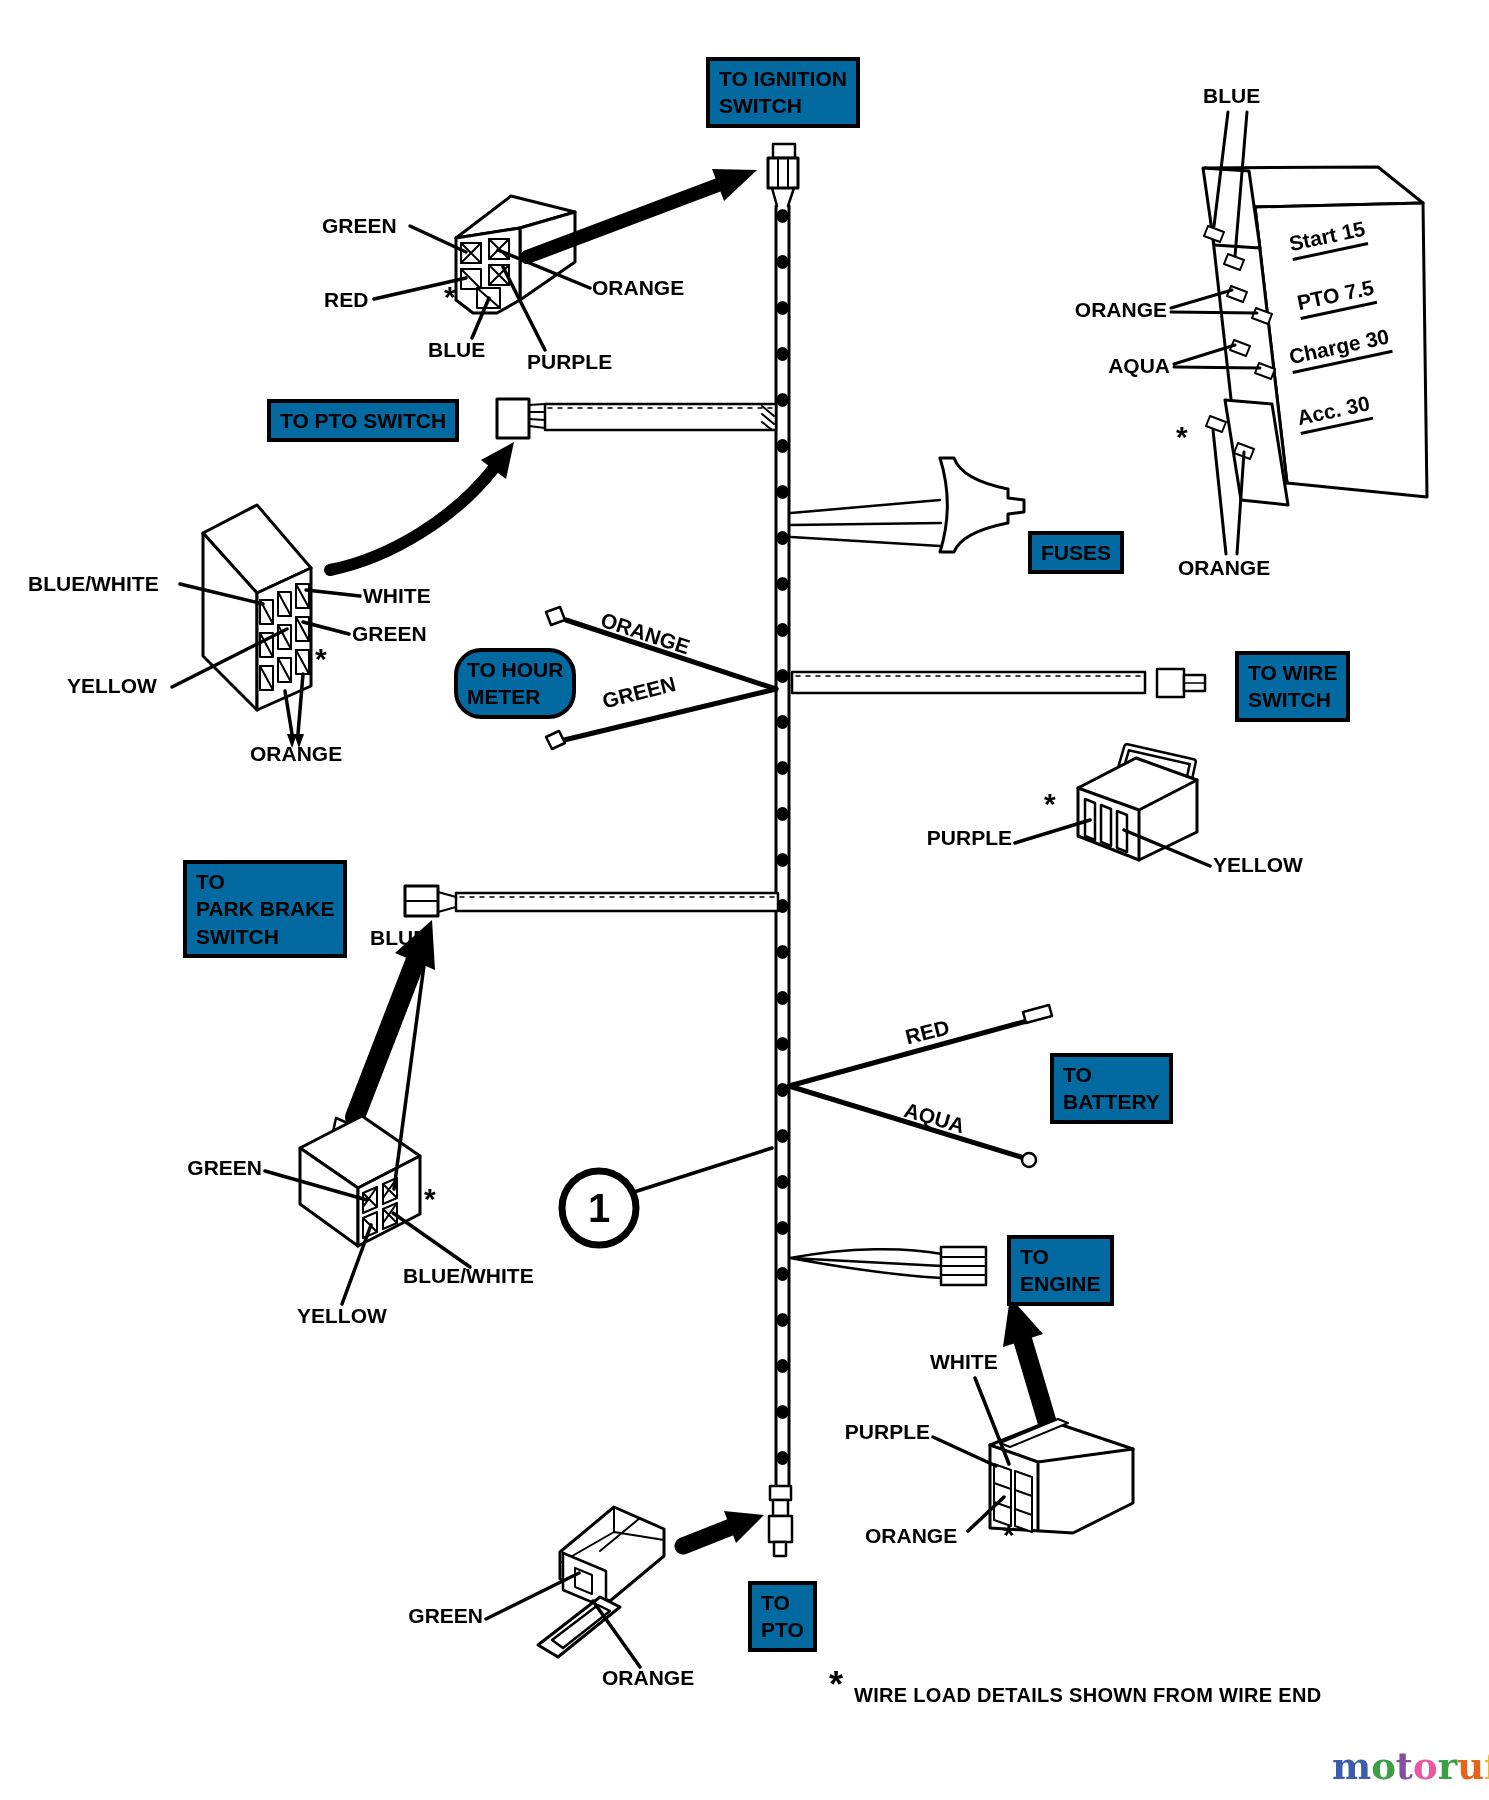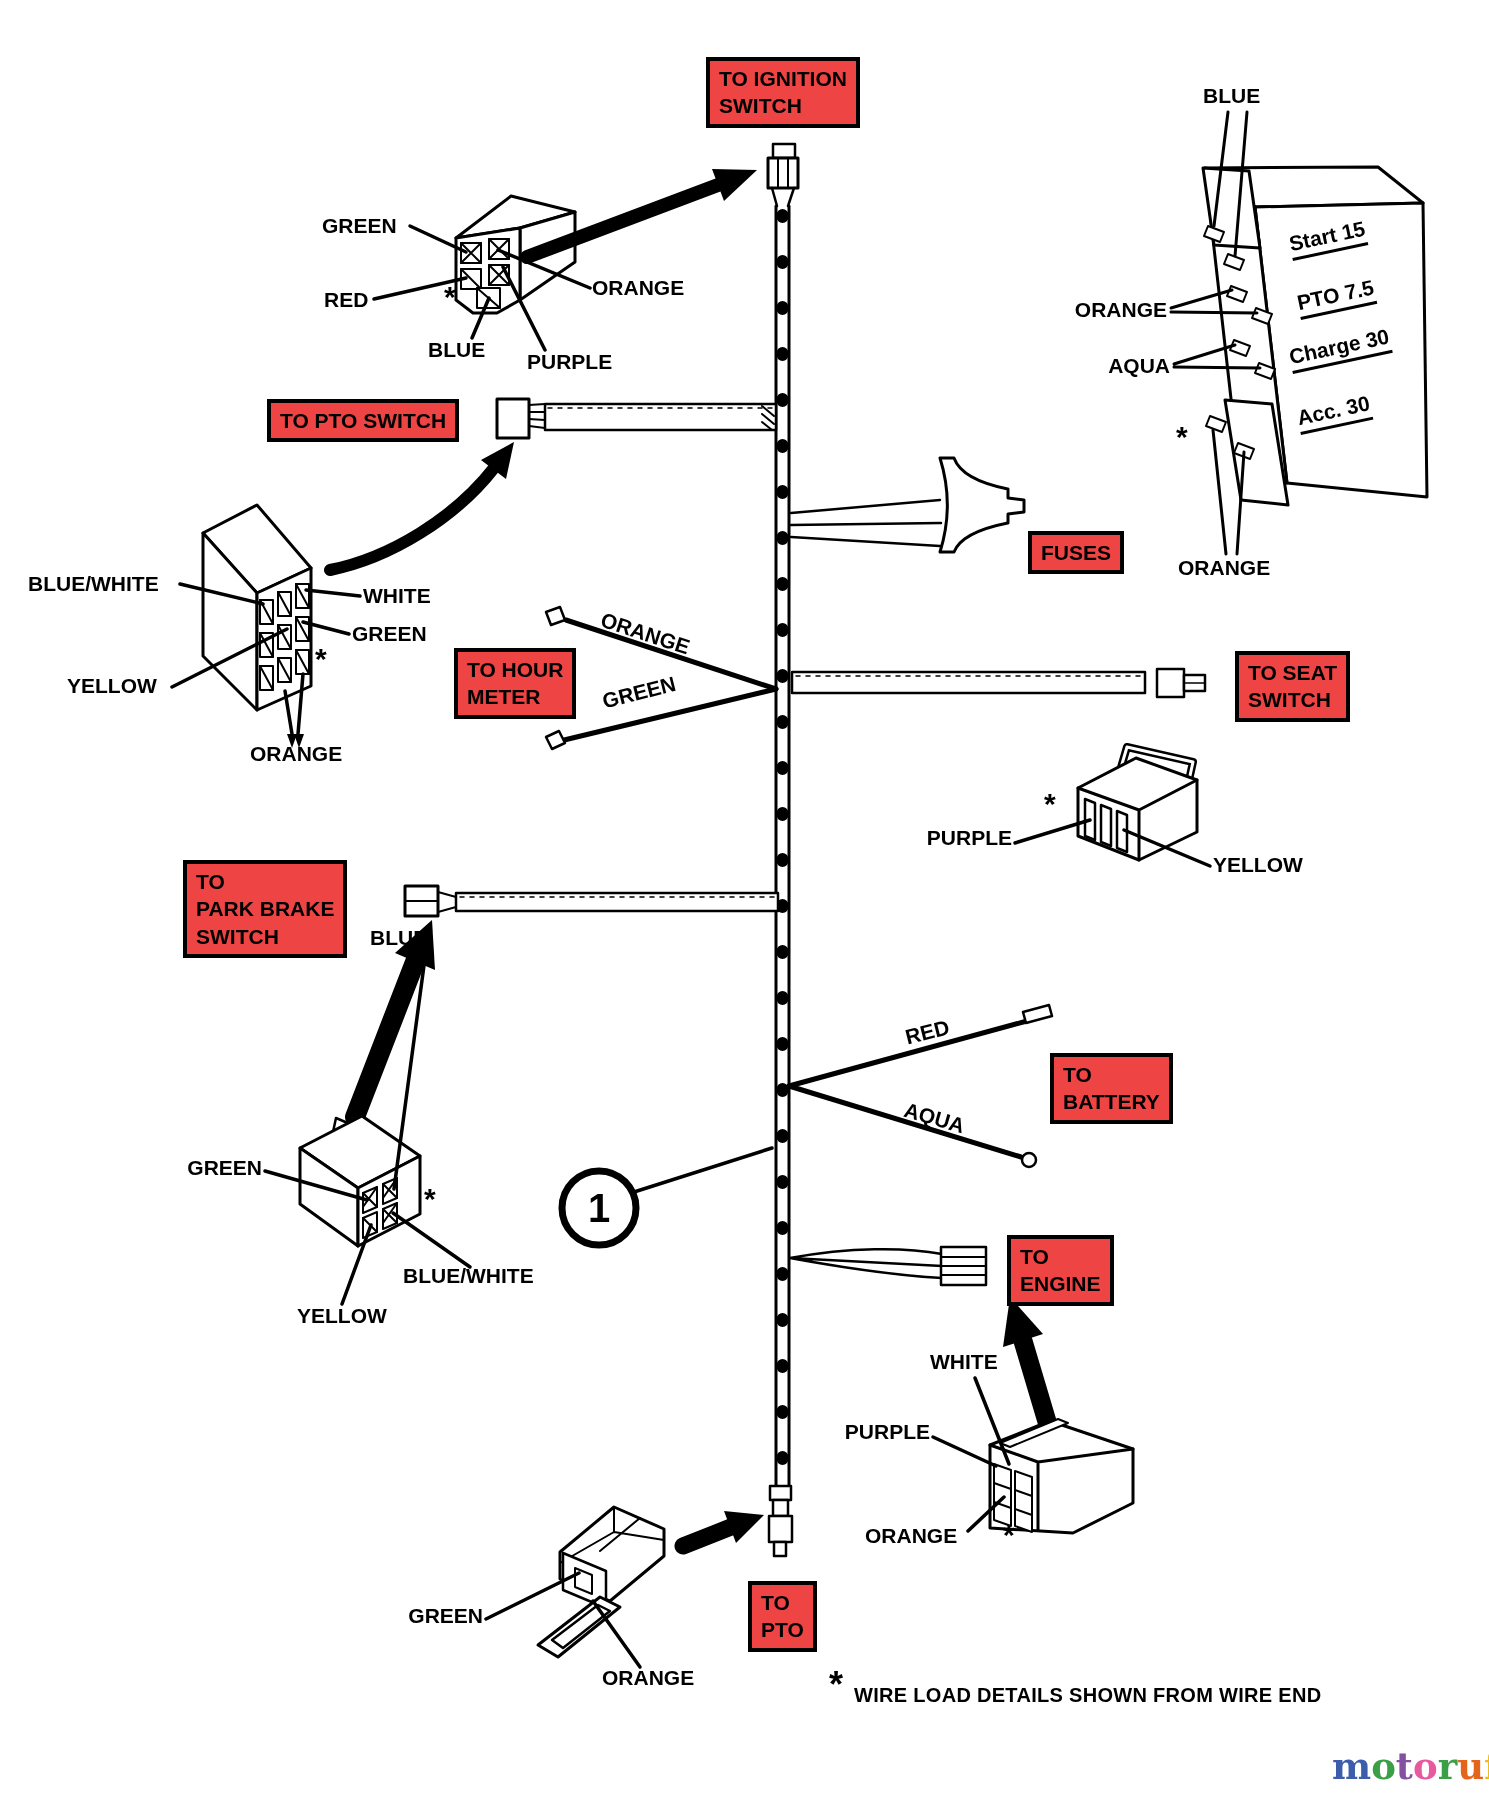--- a/index.html
+++ b/index.html
@@ -1,20 +1,20 @@
 <!DOCTYPE html>
 <html><head>
 <meta charset="utf-8">
 <style>
   html,body{margin:0;padding:0;background:#fff;}
   #stage{position:relative;width:1489px;height:1800px;background:#fff;overflow:hidden;
          font-family:"Liberation Sans",sans-serif;}
   #art{position:absolute;left:0;top:0;}
   .lbl{position:absolute;font-weight:bold;font-size:21px;color:#000;white-space:nowrap;line-height:1.1;}
-  .dbox{position:absolute;border:4px solid #000;background:#ef4444;color:#000;
+  .dbox{position:absolute;border:4px solid #000;background:#0369a1;color:#000;
         font-weight:bold;font-size:21px;line-height:1.3;padding:4px 9px;white-space:pre-line;}
   .star{position:absolute;font-weight:bold;font-size:30px;color:#000;line-height:1;}
   .rot{transform-origin:left top;}
   .fuselbl{position:absolute;font-weight:bold;font-size:21px;color:#000;white-space:nowrap;
            border-bottom:3px solid #000;padding-bottom:2px;transform:rotate(-12deg);transform-origin:left bottom;}
   .callout{position:absolute;width:44px;text-align:center;font-weight:bold;font-size:40px;color:#000;}
   .footnote{position:absolute;font-weight:bold;font-size:20px;color:#000;white-space:nowrap;letter-spacing:.3px;}
   .fnstar{position:absolute;font-weight:bold;font-size:36px;color:#000;}
   .wm{position:absolute;font-family:"DejaVu Serif",serif;font-weight:bold;font-size:37px;white-space:nowrap;}
 </style>
@@ -274,24 +274,24 @@
       <path d="M1171,308 L1232,290 M1171,312 L1257,313"></path>
       <path d="M1174,364 L1235,345 M1174,367 L1260,368"></path>
       <path d="M1213,430 L1226,554 M1244,452 L1237,554"></path>
     </g>
   </g>
 </svg>
 
 <div class="dbox" style="left:706px;top:57px;">TO IGNITION
 SWITCH</div>
 <div class="dbox" style="left:267px;top:399px;">TO PTO SWITCH</div>
-<div class="dbox" style="left:454px;top:648px;">TO HOUR
+<div class="dbox" style="left:454px;top:648px;border-radius:27px;">TO HOUR
 METER</div>
 <div class="dbox" style="left:1028px;top:503px;margin-top:28px;">FUSES</div>
-<div class="dbox" style="left:1235px;top:651px;">TO SEAT
+<div class="dbox" style="left:1235px;top:651px;">TO WIRE
 SWITCH</div>
 <div class="dbox" style="left:183px;top:860px;">TO
 PARK BRAKE
 SWITCH</div>
 <div class="dbox" style="left:1050px;top:1053px;">TO
 BATTERY</div>
 <div class="dbox" style="left:1007px;top:1235px;">TO
 ENGINE</div>
 <div class="dbox" style="left:748px;top:1581px;">TO
 PTO</div>

